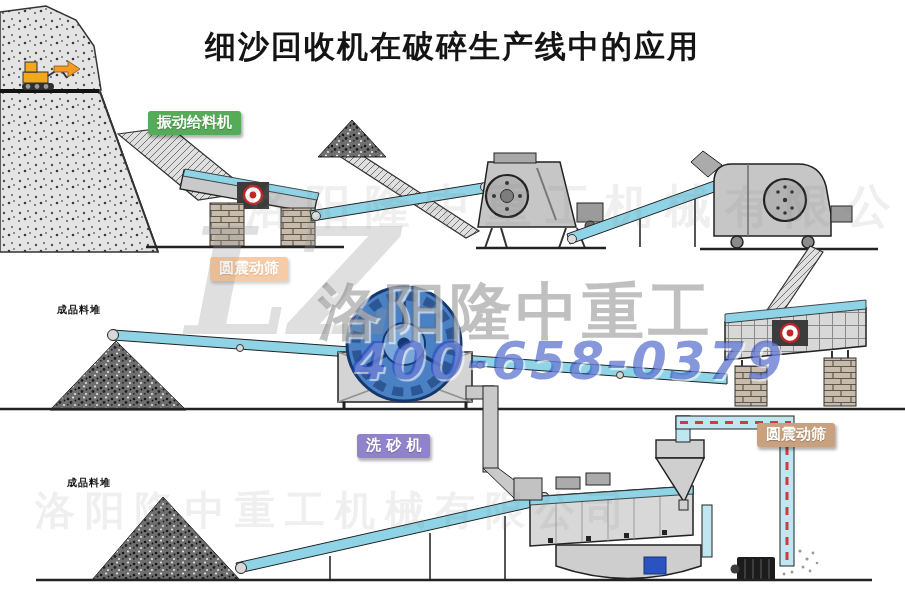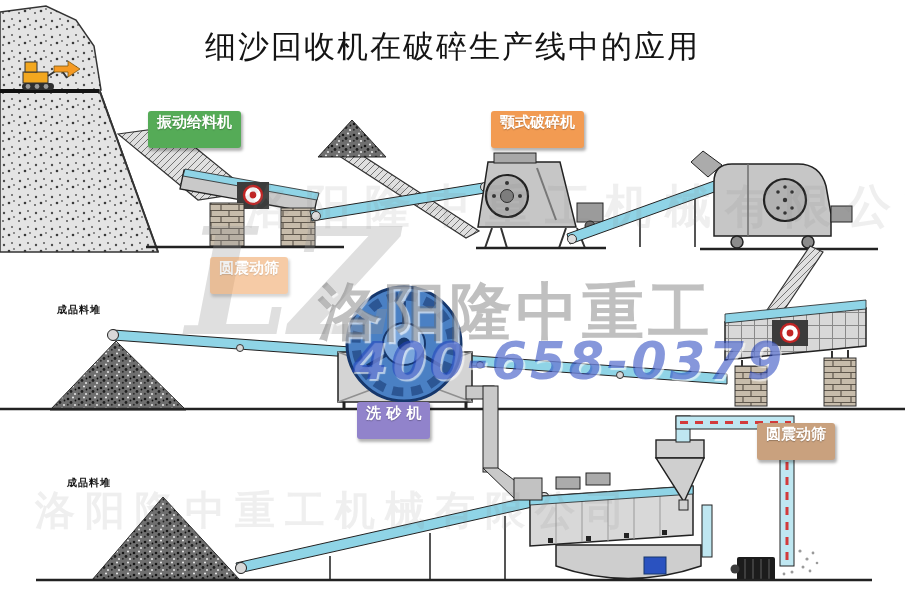--- a/index.html
+++ b/index.html
@@ -3,25 +3,25 @@
 <meta charset="utf-8">
 <style>
   html,body{margin:0;padding:0;background:#fff;}
   #stage{
     position:relative;width:905px;height:593px;background:#ffffff;overflow:hidden;
     font-family:"DejaVu Sans","Liberation Sans",sans-serif;
   }
   #diagram{position:absolute;left:0;top:0;}
   .page-title{
     position:absolute;left:0;top:26px;width:100%;text-align:center;
-    font-size:31px;font-weight:normal;color:#141414;letter-spacing:2px;white-space:nowrap;
+    font-size:31px;font-weight:bold;color:#141414;letter-spacing:2px;white-space:nowrap;
   }
   .badge{
     position:absolute;color:#fff;font-weight:bold;font-size:15px;
-    padding:2px 9px 16px;border-radius:3px;white-space:nowrap;
+    padding:2px 9px 3px;border-radius:3px;white-space:nowrap;
     box-shadow:1.5px 2.5px 3px rgba(0,0,0,.3);text-shadow:0 1px 1px rgba(0,0,0,.25);
   }
   .badge.faded{opacity:.55;}
   .pile-label{
     position:absolute;font-size:10px;font-weight:bold;color:#111;
     letter-spacing:1px;white-space:nowrap;
   }
   .wm{position:absolute;white-space:nowrap;pointer-events:none;}
   .wm-top{left:245px;top:176px;font-size:46px;font-weight:bold;letter-spacing:14px;color:rgba(130,130,130,.13);}
   .wm-bottom{left:35px;top:483px;font-size:40px;font-weight:bold;letter-spacing:10px;color:rgba(130,130,130,.13);}
@@ -253,21 +253,20 @@
 
   <div class="wm wm-top">洛阳隆中重工机械有限公司</div>
   <div class="wm wm-logo">LZ</div>
   <div class="wm wm-company">洛阳隆中重工</div>
   <div class="wm wm-phone">400-658-0379</div>
   <div class="wm wm-bottom">洛阳隆中重工机械有限公司</div>
 
   <div class="page-title">细沙回收机在破碎生产线中的应用</div>
 
   <div class="badge" style="left: 148px; top: 111px; background-color: rgb(85, 171, 87);">振动给料机</div>
-  <div class="badge" style="left: 491px; top: 111px; background-color: rgb(242, 155, 82);">颚式破碎机</div>
   <div class="badge faded" style="left: 210px; top: 257px; background-color: rgb(240, 162, 94);">圆震动筛</div>
-  <div class="badge" style="left: 357px; top: 402px; background-color: rgb(145, 131, 203);">洗 砂 机</div>
+  <div class="badge" style="left: 357px; top: 434px; background-color: rgb(145, 131, 203);">洗 砂 机</div>
   <div class="badge" style="left: 757px; top: 423px; background-color: rgb(201, 161, 126);">圆震动筛</div>
 
   <div class="pile-label" style="left:57px;top:303px;">成品料堆</div>
   <div class="pile-label" style="left:67px;top:476px;">成品料堆</div>
 
 </div>
 
 </body></html>

